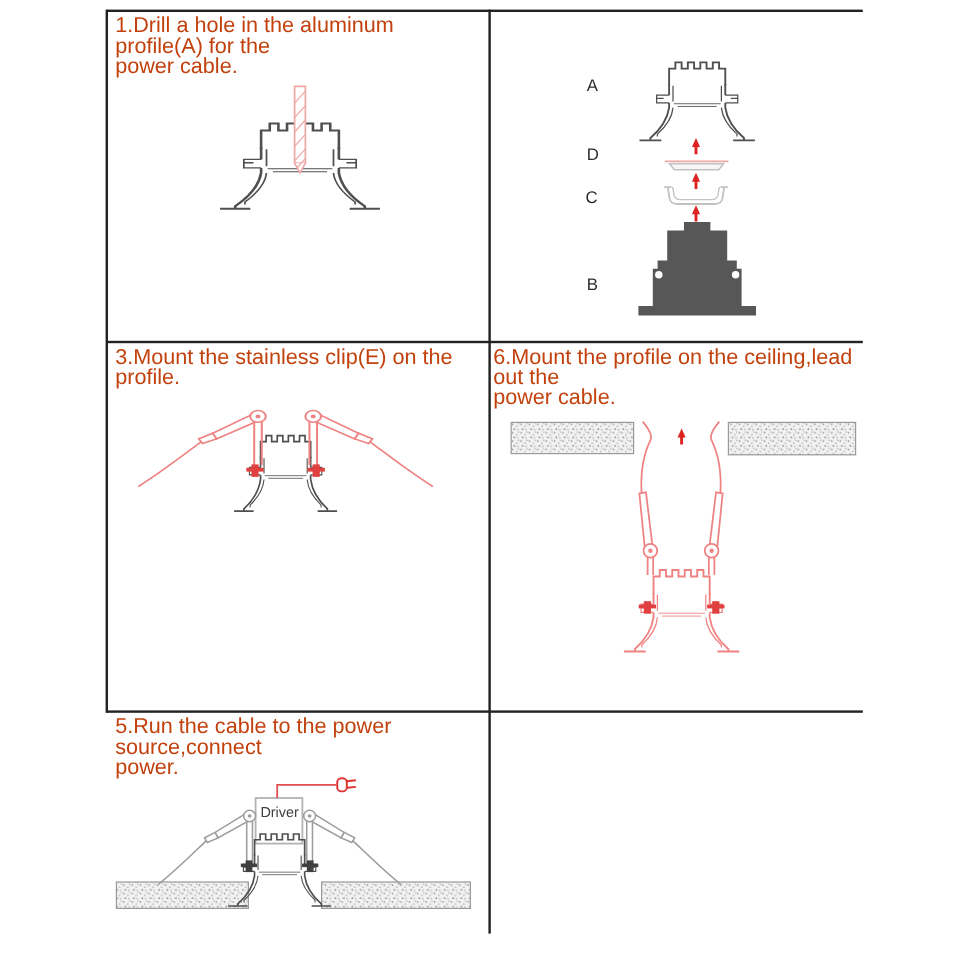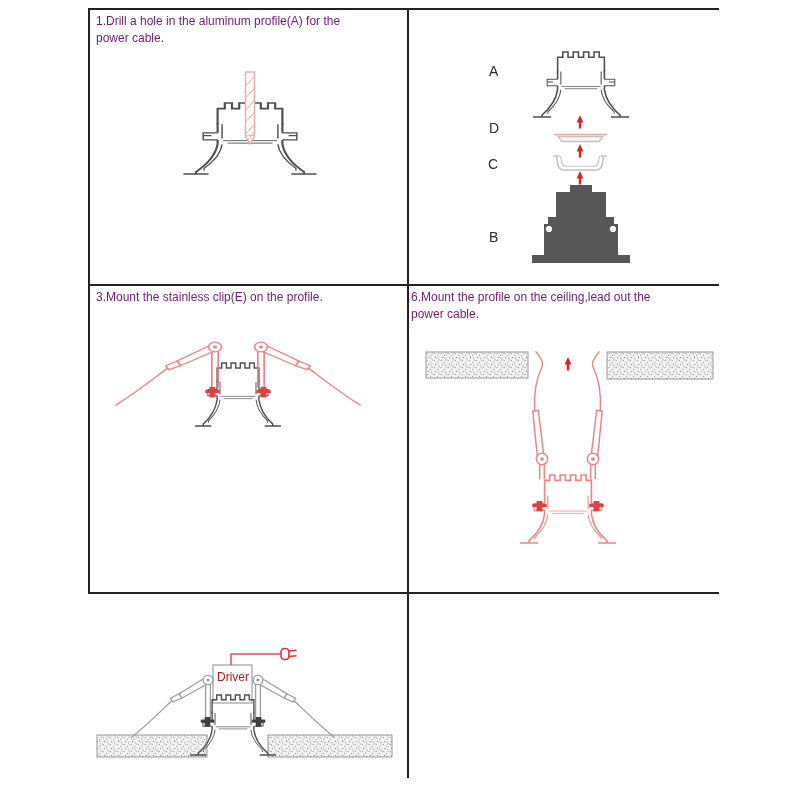--- a/index.html
+++ b/index.html
@@ -1,23 +1,23 @@
 <!DOCTYPE html>
 <html><head>
 <meta charset="utf-8">
 <style>
   html,body{margin:0;padding:0;background:#fff;}
   #page{position:relative;width:800px;height:800px;background:#ffffff;overflow:hidden;
         font-family:"Liberation Sans","DejaVu Sans",sans-serif;color:#1d1d1d;}
   .hline{position:absolute;background:#222;height:2px;}
   .vline{position:absolute;background:#222;width:2px;}
-  .step-text{position:absolute;font-size:12px;line-height:17px;white-space:pre-line;
-             color:#701a75;letter-spacing:0;}
+  .step-text{position:absolute;font-size:18px;line-height:17px;white-space:pre-line;
+             color:#c2410c;letter-spacing:0;}
   .part-label{position:absolute;font-size:14px;color:#2b2b2b;}
-  .driver-label{position:absolute;font-size:12px;color:#b91c1c;text-align:center;}
+  .driver-label{position:absolute;font-size:12px;color:#404040;text-align:center;}
   .diag{position:absolute;}
   
   .pmain{fill:none;stroke:currentColor;stroke-width:2.4;}
   .pthin{fill:none;stroke:currentColor;stroke-width:1.6;}
   .pxthin{fill:none;stroke:currentColor;stroke-width:1.1;}
   .parm{fill:#fff;stroke:currentColor;stroke-width:1.6;}
   .pdot{fill:currentColor;stroke:none;}
   .pfill{fill:currentColor;stroke:none;}
   .ceiling{fill:url(#speckle);stroke:#9a9a9a;stroke-width:1;}
 </style>
@@ -75,20 +75,22 @@
   <div class="hline" style="left:89px;top:284px;width:630px;"></div>
   <div class="hline" style="left:89px;top:592px;width:630px;"></div>
   <div class="vline" style="left:88px;top:8px;height:586px;"></div>
   <div class="vline" style="left:407px;top:8px;height:770px;"></div>
 
   <div class="step-text" style="left:96px;top:13px;width:305px;">1.Drill a hole in the aluminum profile(A) for the
 power cable.</div>
   <div class="step-text" style="left:96px;top:289px;width:305px;">3.Mount the stainless clip(E) on the profile.</div>
   <div class="step-text" style="left:411px;top:289px;width:303px;">6.Mount the profile on the ceiling,lead out the
 power cable.</div>
+  <div class="step-text" style="left:96px;top:597px;width:300px;">5.Run the cable to the power source,connect
+power.</div>
 
   <svg class="diag" style="left:150px;top:60px;" width="200" height="140" viewBox="0 0 200 140">
     <use href="#profile" transform="translate(100,43) scale(0.9,0.71)" style="color:#4f4f4f"></use>
     <g style="color:#efa6a6">
       <rect x="95.5" y="12" width="9" height="64" fill="#fff" stroke="currentColor" stroke-width="1.4"></rect>
       <path d="M95.5,76 L100,84 L104.5,76" fill="#fff" stroke="currentColor" stroke-width="1.4"></path>
       <path d="M95.5,26 L104.5,16 M95.5,38 L104.5,28 M95.5,50 L104.5,40 M95.5,62 L104.5,52 M95.5,74 L104.5,64 M97.5,80 L104.5,72" fill="none" stroke="currentColor" stroke-width="1"></path>
     </g>
   </svg>
 

